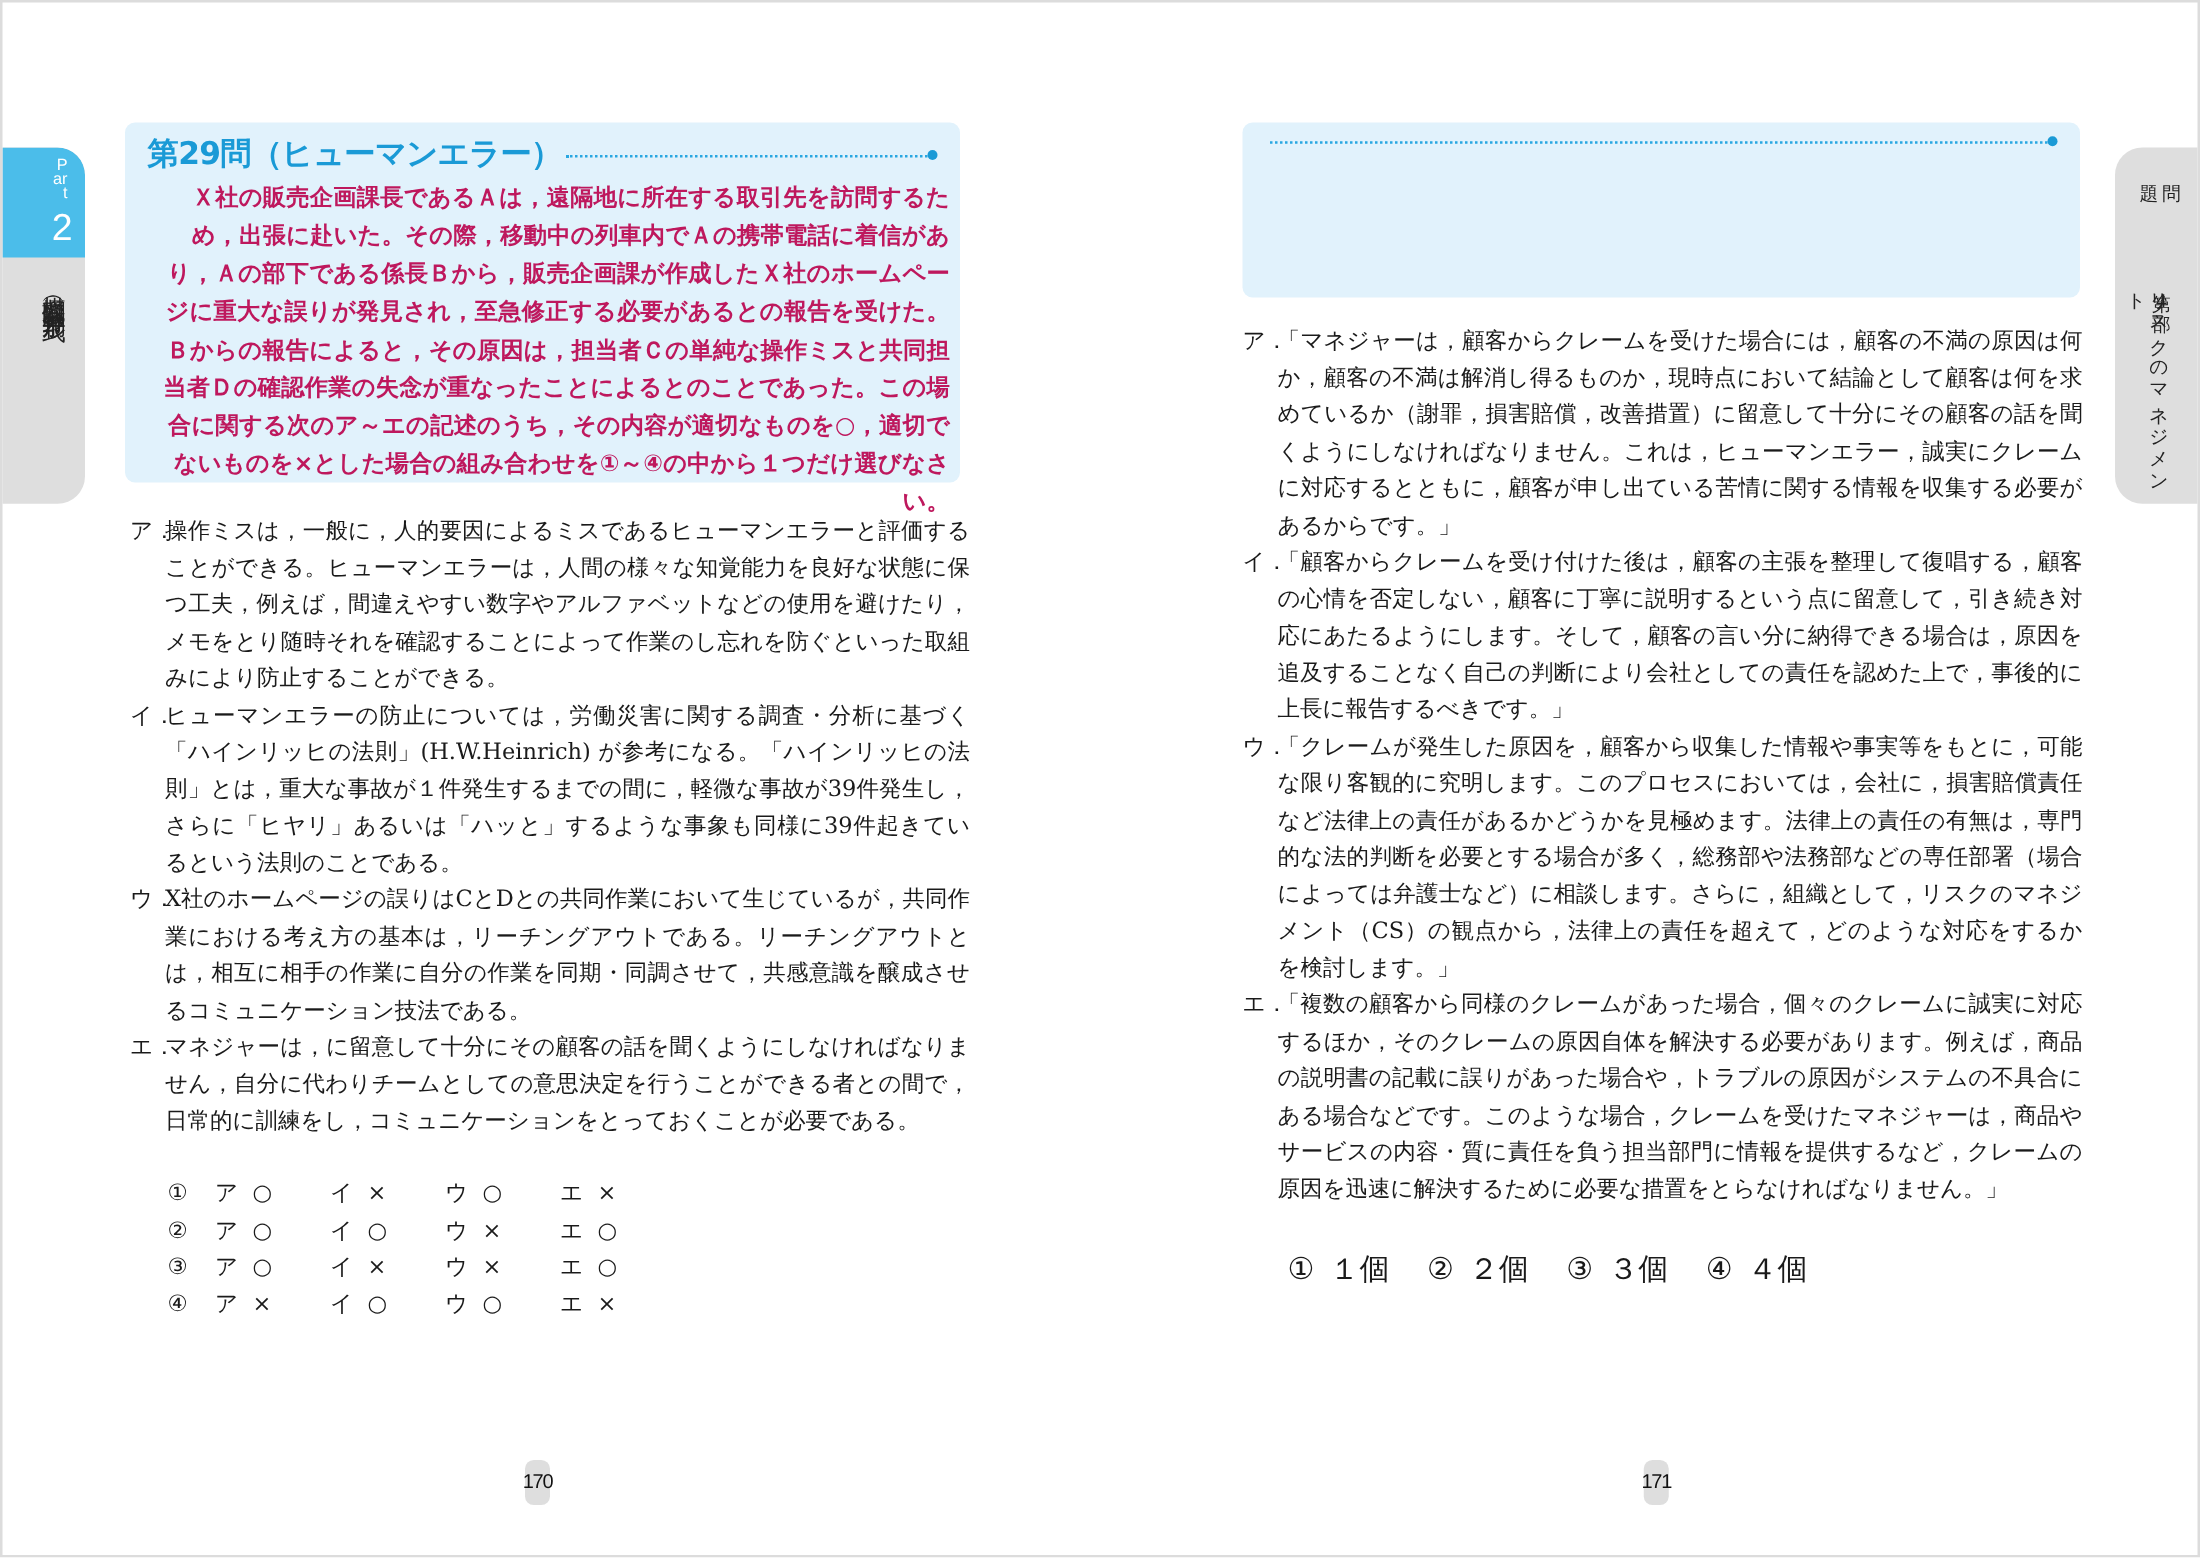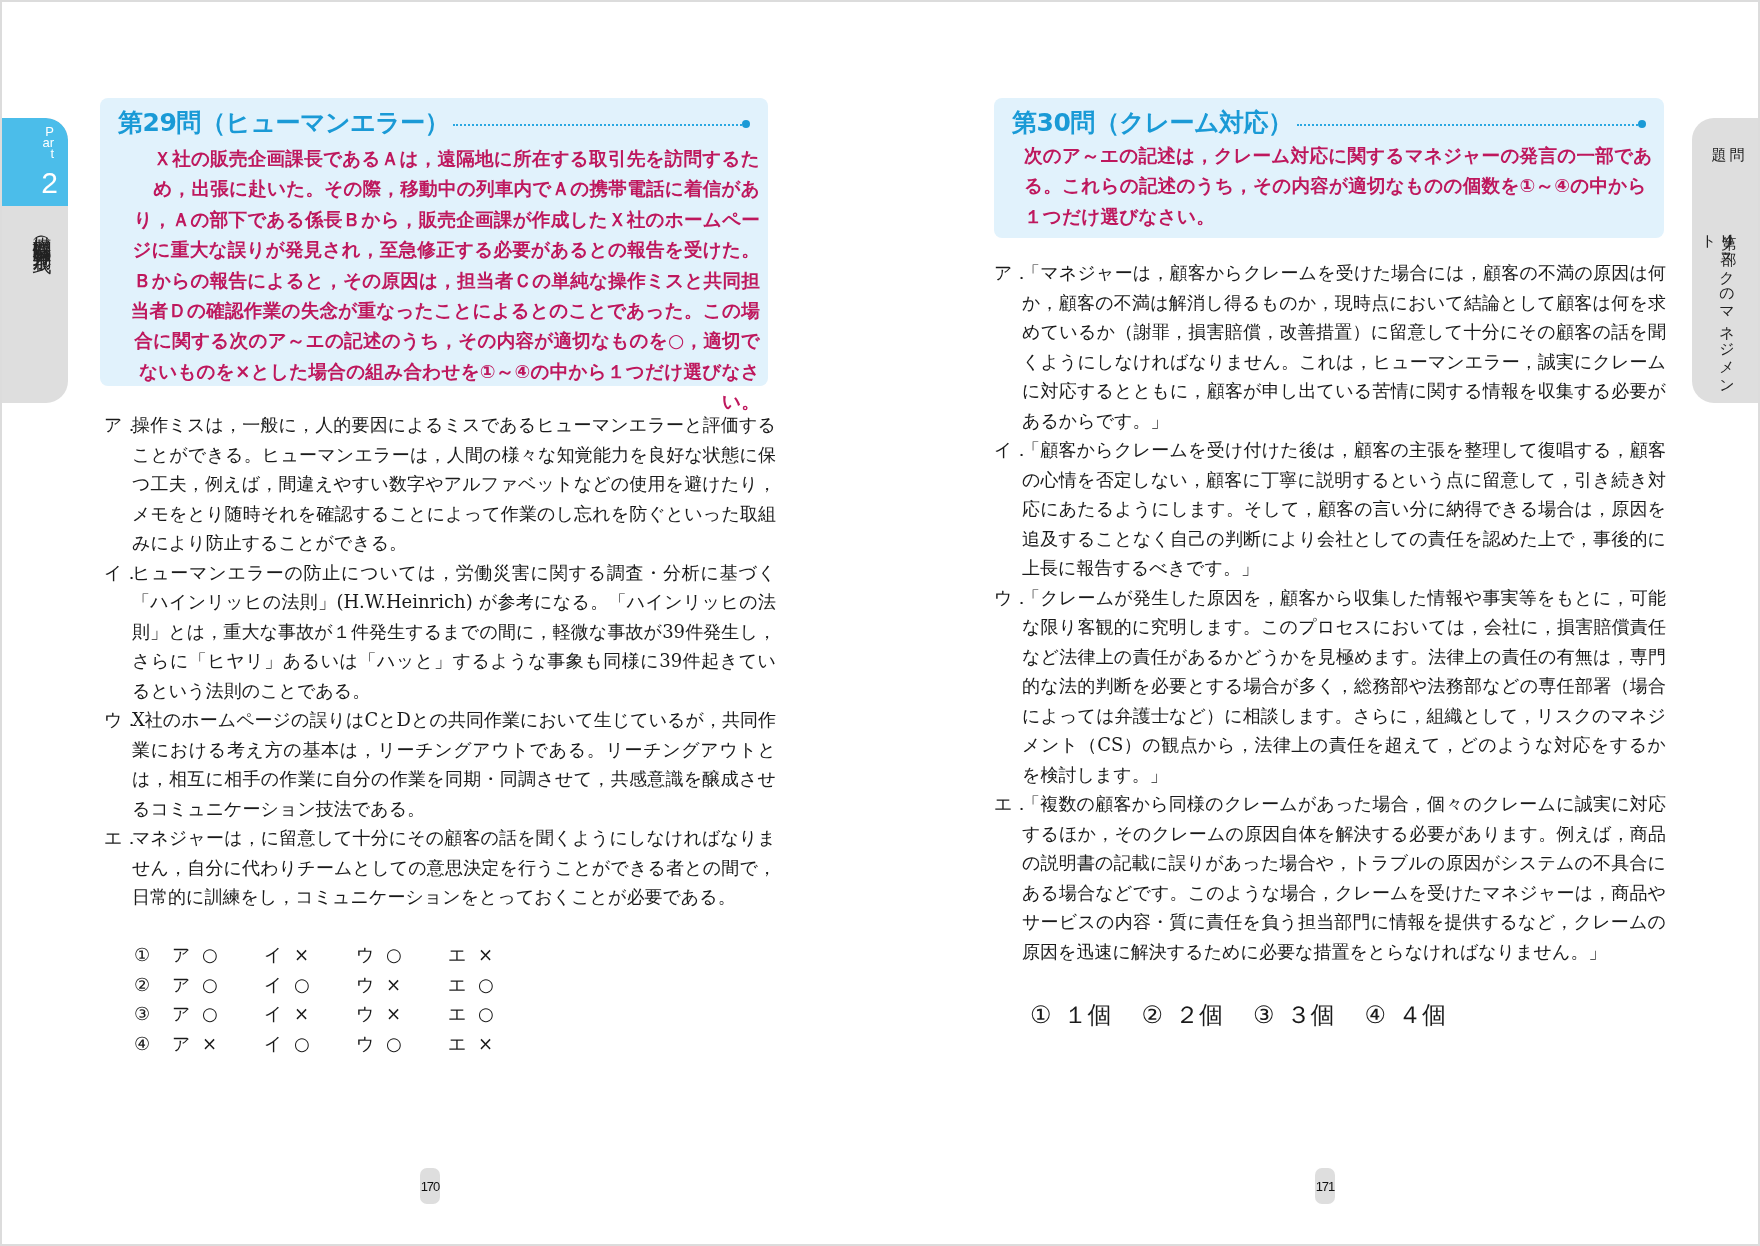--- a/index.html
+++ b/index.html
@@ -49,21 +49,21 @@
   .choice-row span { display: inline-block; }
   .c-num { width: 38px; }
   .c-k { width: 30px; }
   .c-v { width: 62px; }
 
   .choices-right { position: absolute; left: 1030px; top: 1000px; font-size: 24px; line-height: 30px; display: flex; }
   .choices-right .opt { margin-right: 30px; white-space: nowrap; }
   .choices-right .opt .num { margin-right: 12px; }
 
   
-  .pnum { position: absolute; top: 1168px; width: 20px; height: 36px; background: #dedede; border-radius: 7px; font-family: "Liberation Sans", sans-serif; font-size: 13px; color: #111; display: flex; align-items: center; justify-content: center; letter-spacing: -1px; }
+  .pnum { position: absolute; top: 1168px; width: 20px; height: 36px; background: #dedede; border-radius: 7px; font-family: "Liberation Sans", sans-serif; font-size: 16px; color: #111; display: flex; align-items: center; justify-content: center; letter-spacing: -1px; }
   .pnum-left { left: 420px; }
   .pnum-right { left: 1315px; }
 </style>
 </head>
 <body>
 
 <div class="frame"></div>
 
 <div class="page page-left">
 
@@ -159,25 +159,23 @@
   <div class="col1">
     <span class="mon">問</span>
       <span class="mon">題</span>
   </div>
   <div class="col2">第４部</div>
   <div class="col3">リスクのマネジメント</div>
 </div>
 
 <div class="qbox qbox-right">
   <div class="qtitle">
-    <span class="qtitle-text">第30問（クレーム対応）</span>
     <span class="qtitle-line"></span>
     <span class="qtitle-dot"></span>
   </div>
-  <div class="qtext">次のア～エの記述は，クレーム対応に関するマネジャーの発言の一部である。これらの記述のうち，その内容が適切なものの個数を①～④の中から１つだけ選びなさい。</div>
 </div>
 
 <div class="statements statements-right">
   <div class="stmt">
     <span class="stmt-label">ア．</span>
     <span class="stmt-text">「マネジャーは，顧客からクレームを受けた場合には，顧客の不満の原因は何か，顧客の不満は解消し得るものか，現時点において結論として顧客は何を求めているか（謝罪，損害賠償，改善措置）に留意して十分にその顧客の話を聞くようにしなければなりません。これは，ヒューマンエラー，誠実にクレームに対応するとともに，顧客が申し出ている苦情に関する情報を収集する必要があるからです。」</span>
   </div>
   <div class="stmt">
     <span class="stmt-label">イ．</span>
     <span class="stmt-text">「顧客からクレームを受け付けた後は，顧客の主張を整理して復唱する，顧客の心情を否定しない，顧客に丁寧に説明するという点に留意して，引き続き対応にあたるようにします。そして，顧客の言い分に納得できる場合は，原因を追及することなく自己の判断により会社としての責任を認めた上で，事後的に上長に報告するべきです。」</span>

